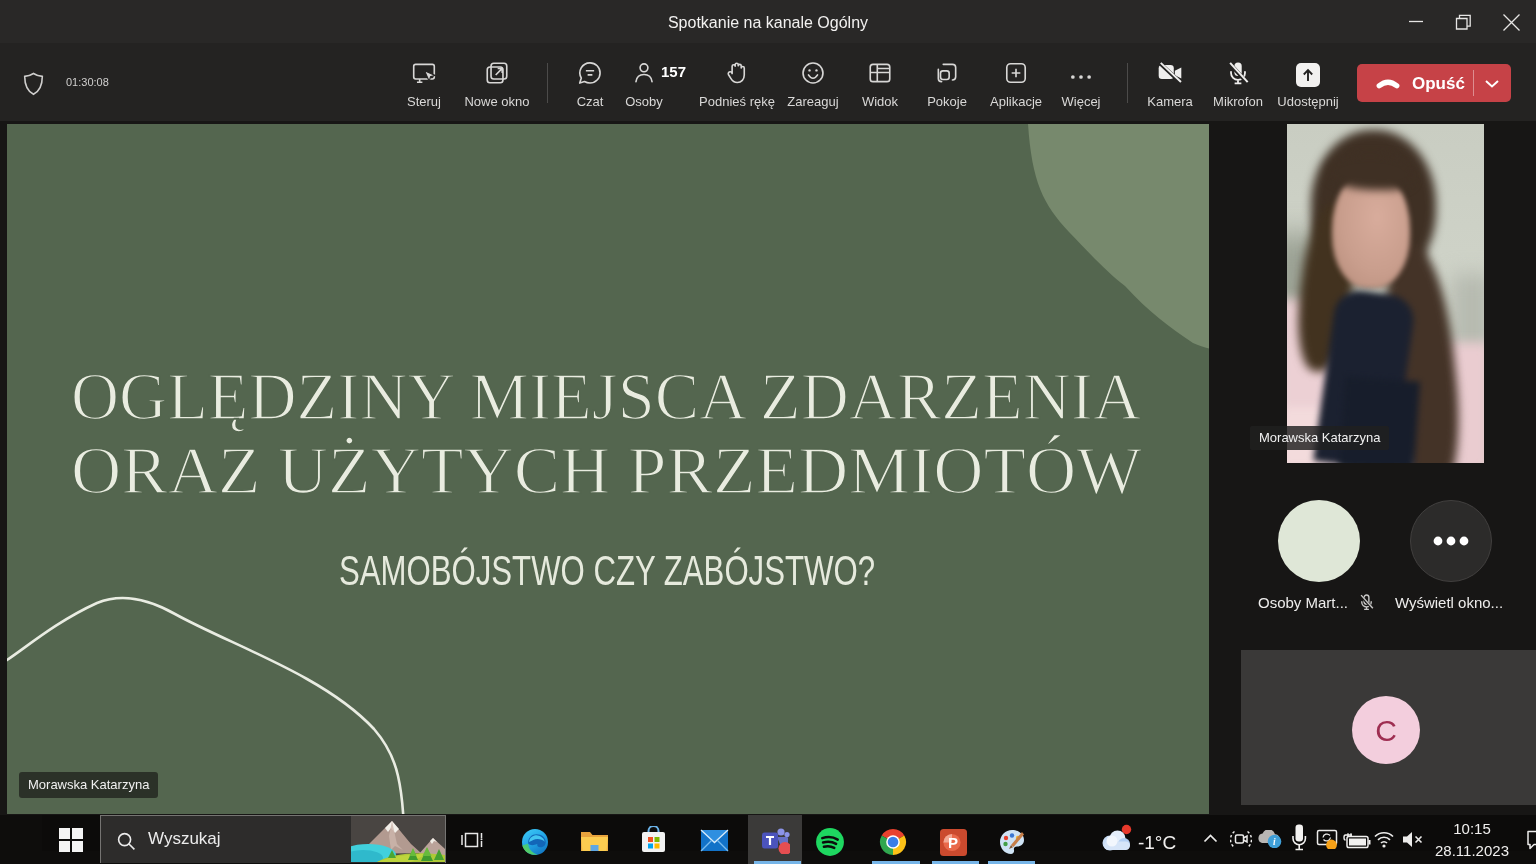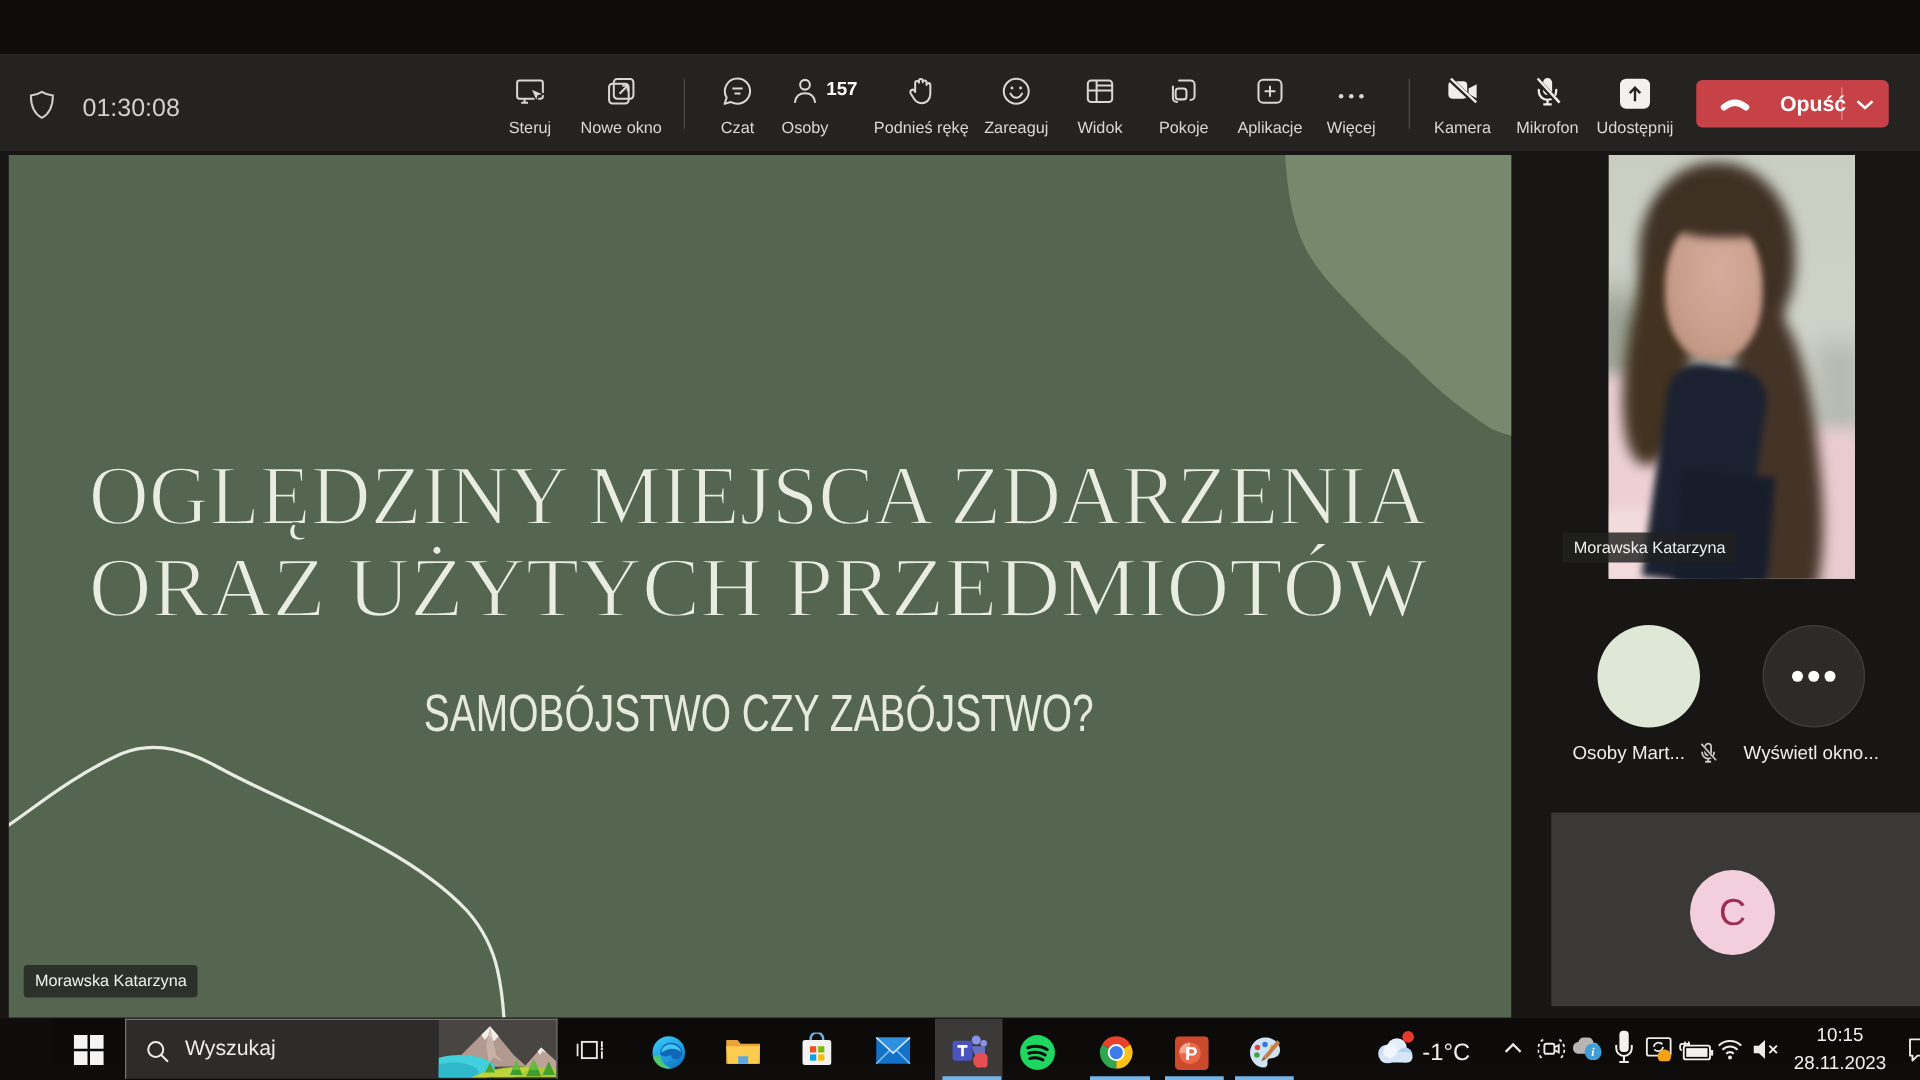--- a/index.html
+++ b/index.html
@@ -29,26 +29,39 @@
 
 #taskbar{position:absolute;left:0;top:815px;width:1536px;height:36px;background:#0c0b0a;margin-left:42px;}
 .tk{position:absolute;}
 #search{position:absolute;left:58px;top:0;width:346px;height:48px;background:#2d2c2b;border:1px solid #757472;border-bottom:none;box-sizing:border-box;}
 .traytxt{position:absolute;color:#f0efee;font-size:15px;transform:translateX(-50%);white-space:nowrap;}
 .underline{position:absolute;top:46px;height:3px;background:#76b5e8;}
 </style></head>
 <body>
 <div id="stage">
 
+<div id="titlebar">
+  <div id="titletext">Spotkanie na kanale Ogólny</div>
+  <svg class="winbtn" style="left:1393px" width="46" height="43" viewBox="0 0 46 43">
+        <path d="M16 21.5h14" stroke="#e6e5e4" stroke-width="1.3"></path>
+      </svg>
+  <svg class="winbtn" style="left:1441px" width="46" height="43" viewBox="0 0 46 43">
+        <path d="M15.5 18.5 h10.5 v10.5 h-10.5 z" fill="none" stroke="#e6e5e4" stroke-width="1.3"></path>
+        <path d="M18.5 18.4 v-3 h10.7 v10.7 h-3.2" fill="none" stroke="#e6e5e4" stroke-width="1.3"></path>
+      </svg>
+  <svg class="winbtn" style="left:1488px" width="46" height="43" viewBox="0 0 46 43">
+        <path d="M15.5 14.5 31.5 30.5 M31.5 14.5 15.5 30.5" stroke="#e6e5e4" stroke-width="1.3"></path>
+      </svg>
+</div>
 
 <div id="toolbar">
   <svg class="abs" style="left:23px;top:29px" width="21" height="24" viewBox="0 0 21 24">
         <path d="M10.5 1.5 C13.5 3.4 16.5 4.2 19.3 4.4 C19.3 11.5 17.5 18.5 10.5 22.3 C3.5 18.5 1.7 11.5 1.7 4.4 C4.5 4.2 7.5 3.4 10.5 1.5 Z" fill="none" stroke="#cfcecd" stroke-width="1.6"></path>
       </svg>
-  <div class="abs" style="left:66px;top:33px;font-size:20px;color:#d0cfce;">01:30:08</div>
+  <div class="abs" style="left:66px;top:33px;font-size:11px;color:#d0cfce;">01:30:08</div>
 
   <div class="tbtn" style="left:424px">
     <svg class="ticon" width="26" height="26" viewBox="0 0 24 24">
           <rect x="2.5" y="4" width="19" height="13.5" rx="1.8" fill="none" stroke="#d8d7d6" stroke-width="1.5"></rect>
           <path d="M8 17.5 v3 M5.5 20.5 h5" stroke="#d8d7d6" stroke-width="1.5" fill="none"></path>
           <path d="M12.5 10 l9.8 4.2 -4.3 1.2 -1.2 4.3 z" fill="#d8d7d6" stroke="#242322" stroke-width="1"></path>
         </svg>
     <div class="tlabel">Steruj</div>
   </div>
   <div class="tbtn" style="left:497px">
@@ -143,21 +156,21 @@
     <div class="abs" style="left:-12px;top:20px;width:24px;height:24px;background:#f2f1f0;border-radius:5px;"></div>
     <svg class="ticon" style="top:20px" width="24" height="24" viewBox="0 0 24 24">
           <path d="M12 18 V8 M7.8 11.5 L12 7.2 l4.2 4.3" fill="none" stroke="#242322" stroke-width="1.9"></path>
         </svg>
     <div class="tlabel">Udostępnij</div>
   </div>
   <div class="abs" style="left:1357px;top:21px;width:154px;height:38px;background:#c64247;border-radius:5px;">
     <svg class="abs" style="left:18px;top:10px" width="26" height="18" viewBox="0 0 26 18">
           <path d="M4.2 11.8 Q13 4.6 21.8 11.8" fill="none" stroke="#fff" stroke-width="5.2" stroke-linecap="round"></path>
         </svg>
-    <div class="abs" style="left:55px;top:10px;font-size:17px;font-weight:bold;color:#fff;margin-left:12px;">Opuść</div>
+    <div class="abs" style="left:55px;top:10px;font-size:17px;font-weight:bold;color:#fff;">Opuść</div>
     <div class="abs" style="left:116px;top:6px;width:1px;height:26px;background:rgba(255,255,255,0.4);"></div>
     <svg class="abs" style="left:124px;top:14px" width="22" height="12" viewBox="0 0 22 12">
           <path d="M5 3 l6 5.4 L17 3" fill="none" stroke="#fff" stroke-width="2"></path>
         </svg>
   </div>
 </div>
 
 <div id="main">
   <div id="slide">
     <svg class="abs" style="left:0;top:0" width="1227" height="690" viewBox="0 0 1227 690">

